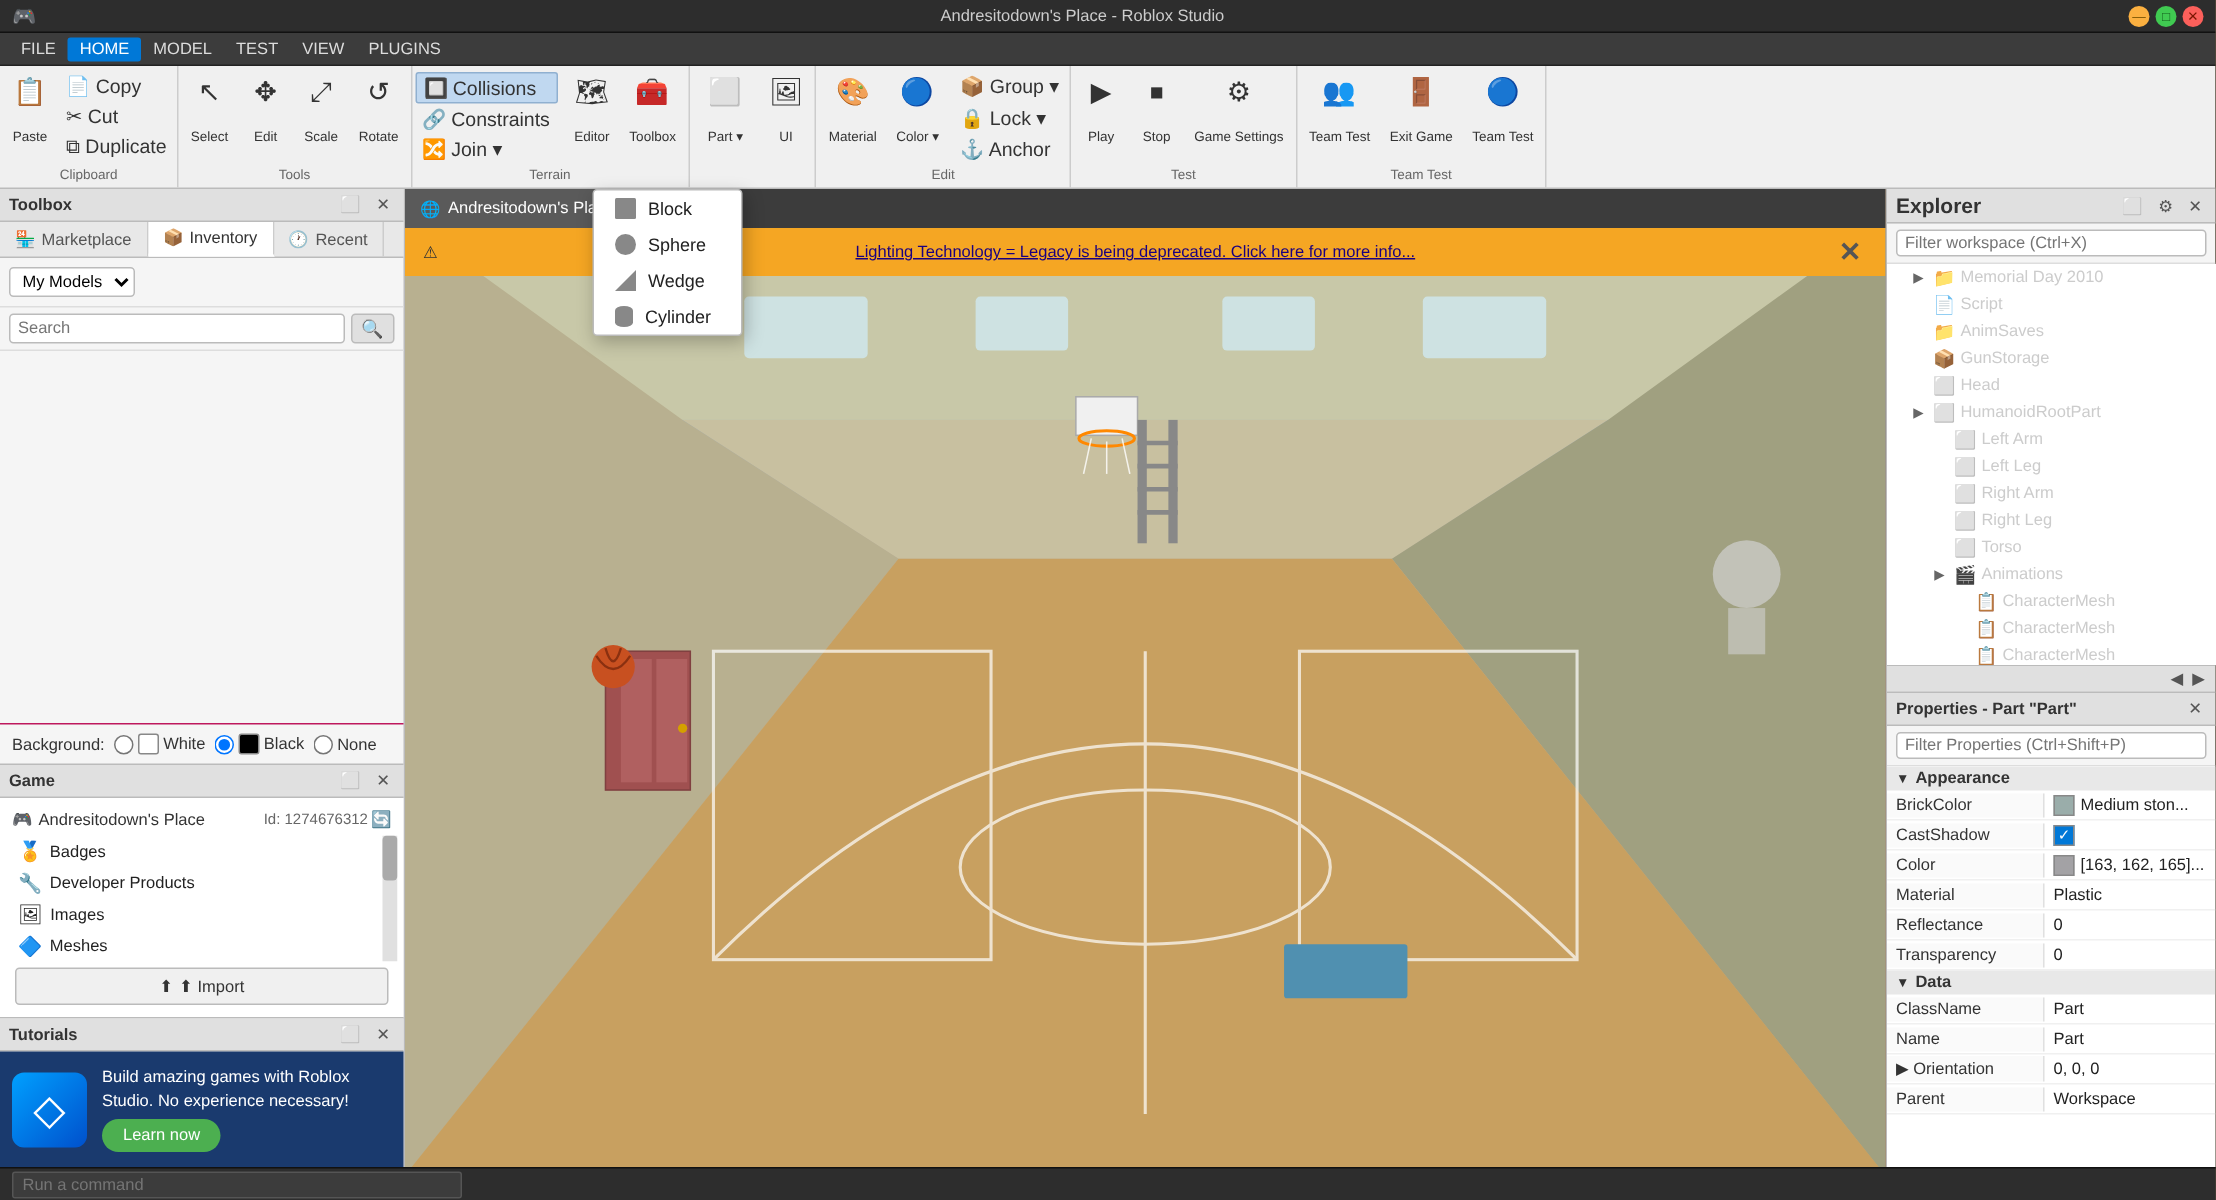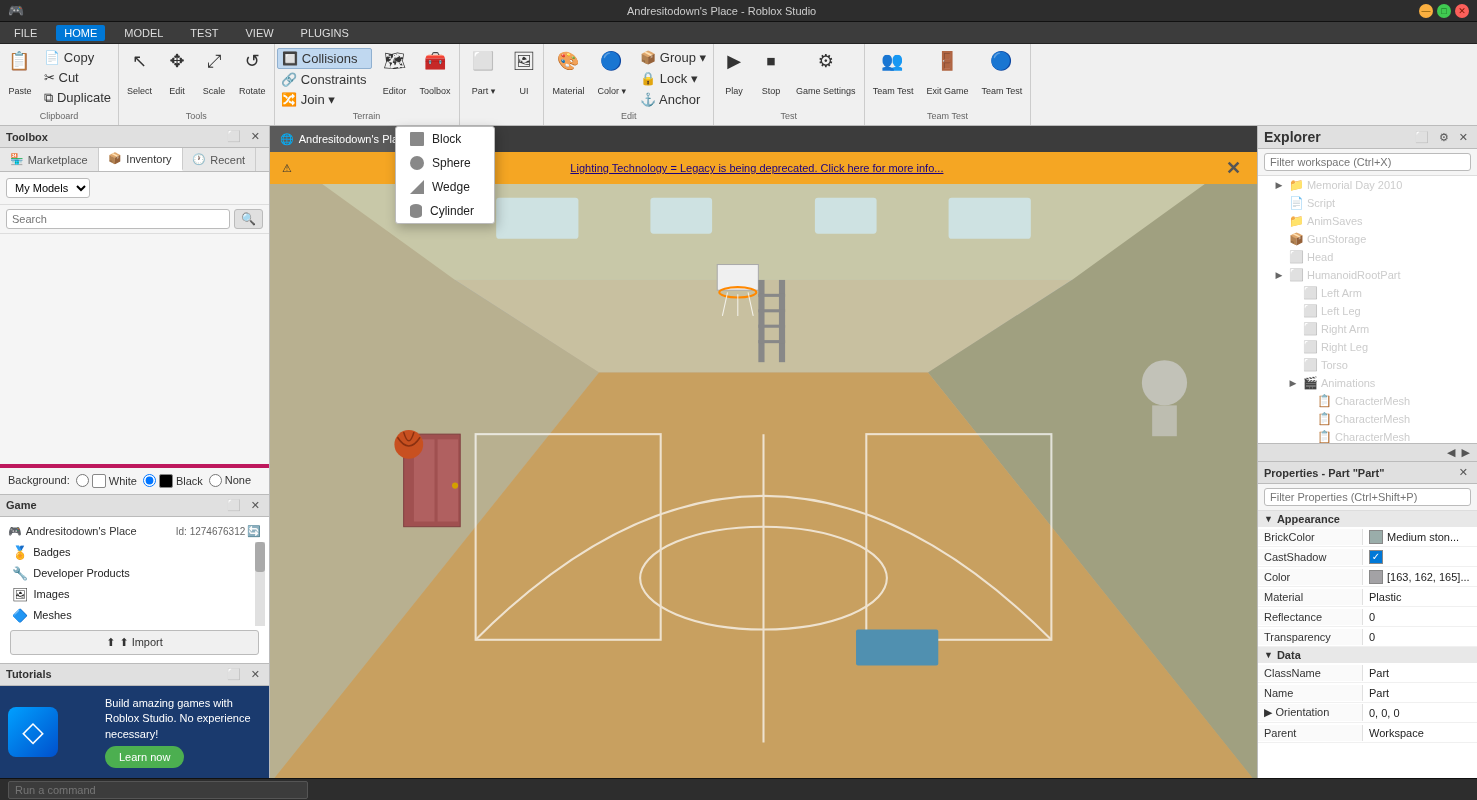--- a/index.html
+++ b/index.html
@@ -24,21 +24,21 @@
     #title-bar .win-btn.maximize { background: #40ca51; color: #155e1d; }
     #title-bar .win-btn.close { background: #fc605b; color: #7a1500; }
 
     
     #menu-bar {
       height: 22px;
       background: #3c3c3c;
       display: flex;
       align-items: center;
       padding: 0 6px;
-      gap: 11px;
+      gap: 0;
       border-bottom: 1px solid #222;
     }
     .menu-item {
       padding: 2px 8px;
       cursor: pointer;
       color: #ddd;
       font-size: 11px;
       border-radius: 2px;
     }
     .menu-item.active { background: #0078d7; color: white; }
@@ -178,23 +178,23 @@
       display: flex;
       align-items: center;
       justify-content: center;
       color: #888;
       font-size: 12px;
     }
 
     
     #background-section {
       padding: 6px 8px;
-      border-top: 4px solid #be185d;
-      display: flex;
-      align-items: flex-start;
+      border-top: 1px solid #be185d;
+      display: flex;
+      align-items: flex-end;
       gap: 6px;
       font-size: 11px;
       color: #333;
     }
     .bg-option {
       display: flex;
       align-items: center;
       gap: 3px;
       cursor: pointer;
       font-size: 11px;
@@ -283,21 +283,21 @@
       width: 50px;
       height: 50px;
       background: linear-gradient(135deg, #00a0ff, #0050cc);
       border-radius: 8px;
       display: flex;
       align-items: center;
       justify-content: center;
       font-size: 28px;
       flex-shrink: 0;
     }
-    #tutorials-text { flex: 1; font-size: 11px; line-height: 1.4; margin-left: 37px; }
+    #tutorials-text { flex: 1; font-size: 11px; line-height: 1.4; }
     #learn-now-btn {
       background: #4caf50;
       color: white;
       border: none;
       border-radius: 12px;
       padding: 5px 14px;
       font-size: 11px;
       cursor: pointer;
       margin-top: 4px;
       display: block;

